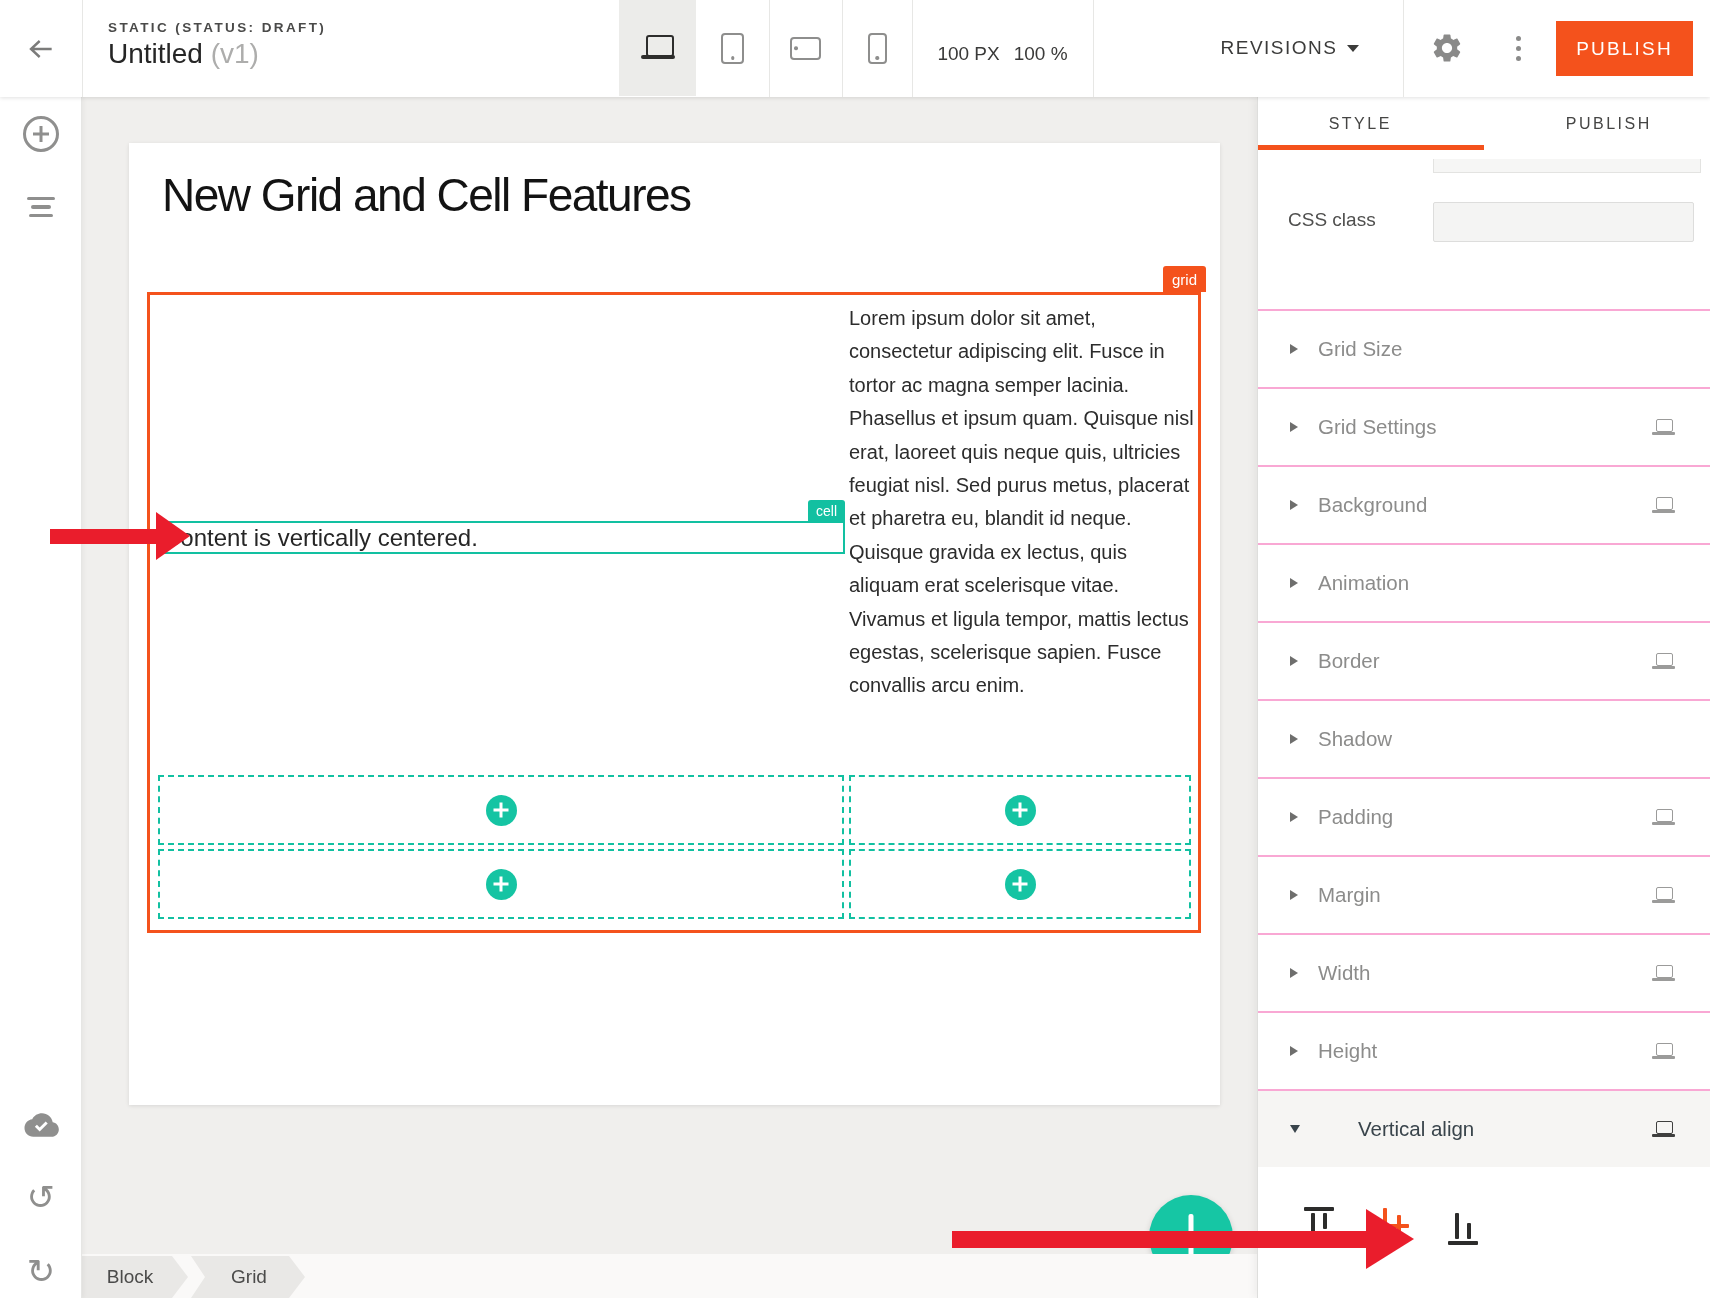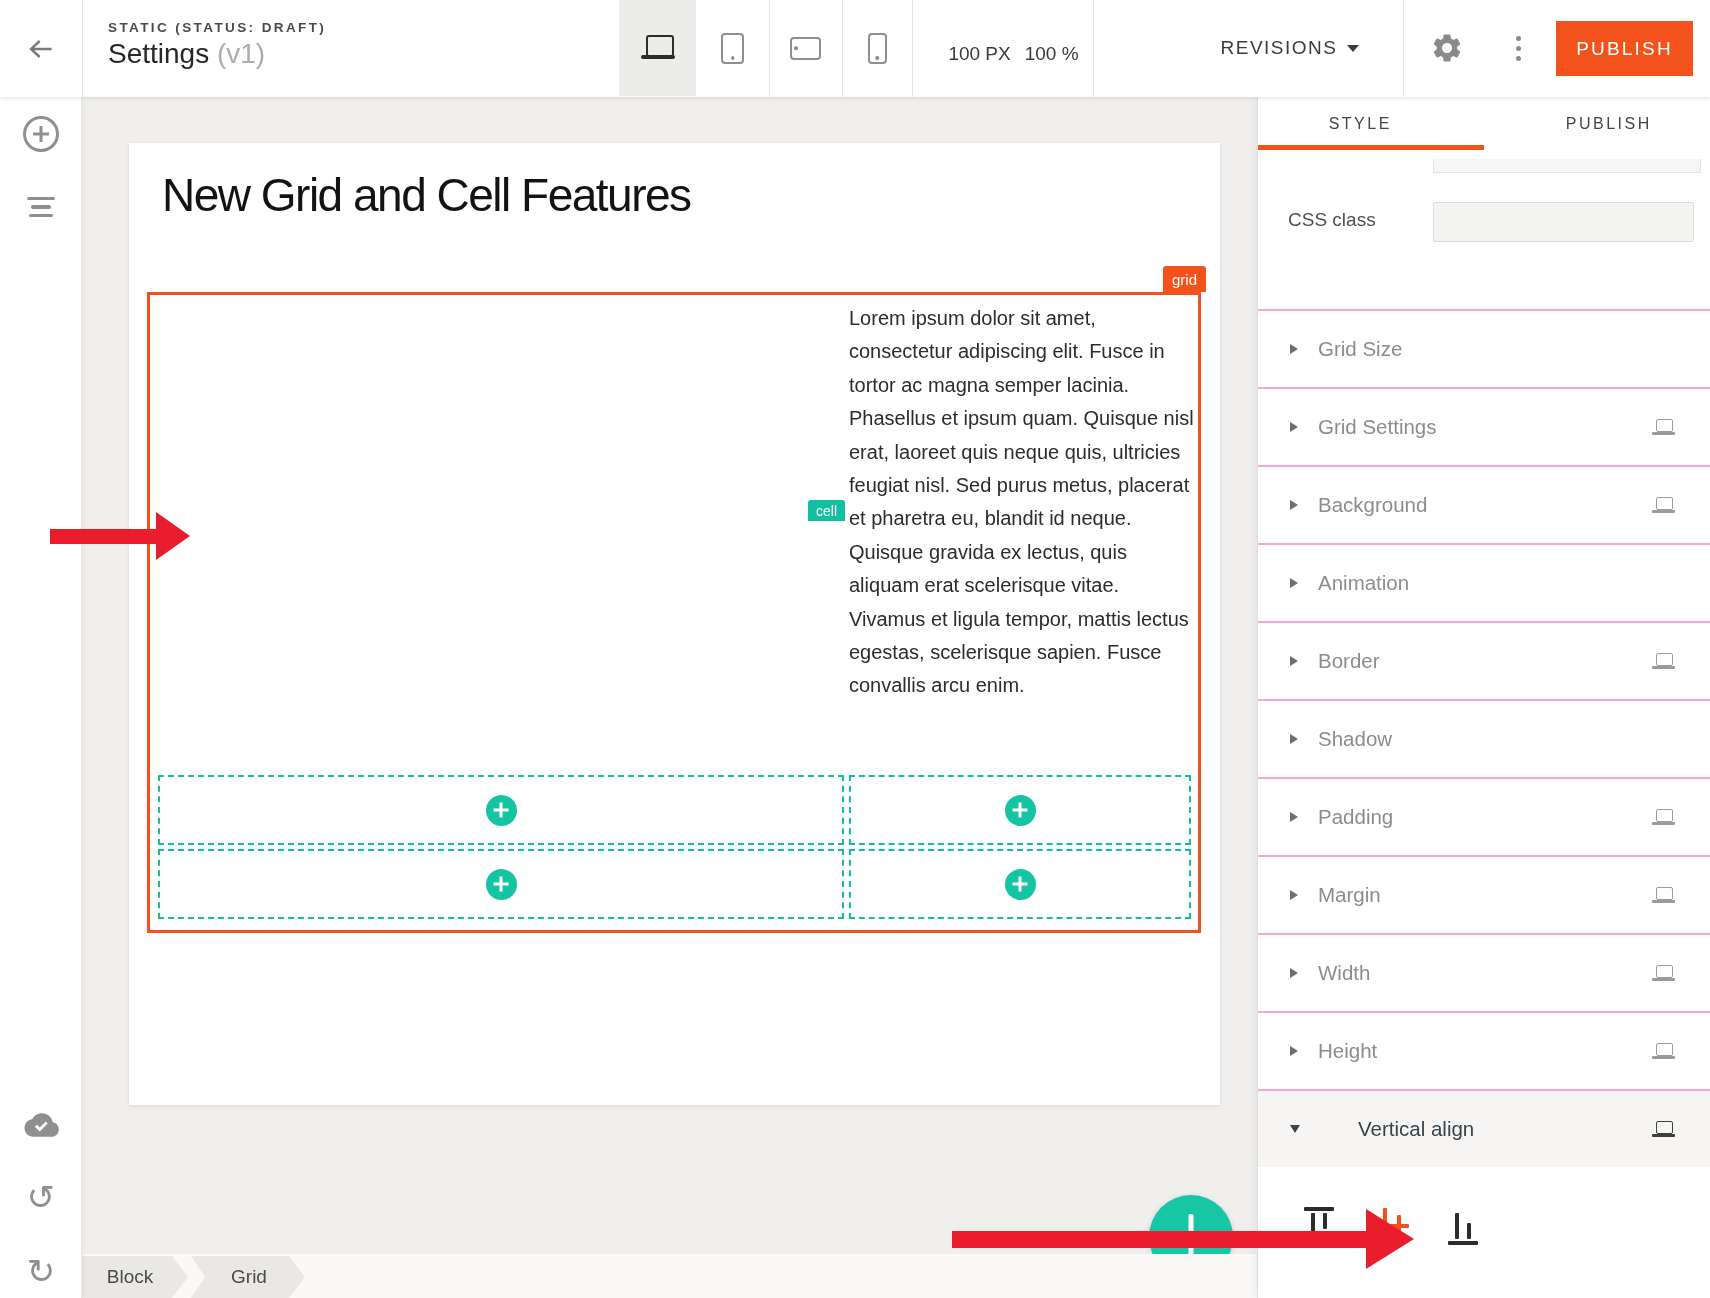--- a/index.html
+++ b/index.html
@@ -11,21 +11,21 @@
           box-shadow:0 1px 4px rgba(0,0,0,.12);z-index:80;}
   .tb-divider{position:absolute;top:0;width:1px;height:97px;background:#e7e7e5;}
   .back-btn{position:absolute;left:0;top:0;width:82px;height:97px;display:flex;align-items:center;justify-content:center;cursor:pointer;}
   .title-block{position:absolute;left:108px;top:20px;}
   .doc-status{font-size:13.5px;letter-spacing:2.4px;color:#4a4a49;font-weight:bold;}
   .doc-title{font-size:28px;color:#262626;margin-top:3px;}
   .doc-version{color:#adadac;}
   .dev-cell{position:absolute;top:0;height:96px;display:flex;align-items:center;justify-content:center;cursor:pointer;}
   .dev-cell.active{background:#ececea;}
   .zoom-info{position:absolute;left:912px;top:0;width:181px;height:108px;display:flex;align-items:center;justify-content:center;gap:14px;
-             font-size:19px;color:#3a3a39;margin-left:11px;}
+             font-size:19px;color:#3a3a39;}
   .revisions{position:absolute;left:1165px;top:0;width:250px;height:96px;display:flex;align-items:center;justify-content:center;gap:10px;
              font-size:19px;letter-spacing:1.5px;color:#3b3b3a;cursor:pointer;}
   .caret-down-sm{width:0;height:0;border-left:6px solid transparent;border-right:6px solid transparent;border-top:7px solid #3b3b3a;}
   .gear-btn{position:absolute;left:1427px;top:0;width:40px;height:96px;display:flex;align-items:center;justify-content:center;cursor:pointer;}
   .kebab-btn{position:absolute;left:1500px;top:0;width:36px;height:96px;display:flex;flex-direction:column;align-items:center;justify-content:center;gap:5px;cursor:pointer;}
   .kebab-btn i{width:5px;height:5px;border-radius:50%;background:#8a8a89;}
   .publish-btn{position:absolute;left:1556px;top:21px;width:137px;height:55px;background:#f4521c;border:none;border-radius:0;
                color:#fff;font-size:19px;letter-spacing:2.2px;cursor:pointer;}
 
   
@@ -142,21 +142,21 @@
     <div class="back-btn">
       <svg width="32" height="32" viewBox="0 0 24 24">
         <path d="M20 12H5 M11 18l-6.5-6L11 6" stroke="#7b7b7a" stroke-width="1.8" fill="none"></path>
       </svg>
     </div>
     <div class="tb-divider" style="left:82px"></div>
 
     <div class="title-block">
       <div class="doc-status">STATIC (STATUS: DRAFT)</div>
       <div class="doc-title">
-        <span>Settings</span>
+        <span>Untitled</span>
         <span class="doc-version">(v1)</span>
       </div>
     </div>
 
     <div class="dev-cell active" style="left:619px;width:77px">
       <span class="icon-laptop dark"></span>
     </div>
     <div class="dev-cell" style="left:696px;width:73px">
       <span class="icon-tablet"></span>
     </div>
@@ -220,20 +220,23 @@
     </div>
   </div>
 
   <div class="canvas-bg"></div>
   <div class="page"></div>
   <div class="page-heading">New Grid and Cell Features</div>
 
   <div class="grid-box"></div>
   <div class="grid-badge">grid</div>
 
+  <div class="cell-box">
+    <span class="cell-text">Content is vertically centered.</span>
+  </div>
   <div class="cell-badge">cell</div>
 
   <div class="lorem">Lorem ipsum dolor sit amet, consectetur adipiscing elit. Fusce in tortor ac magna semper lacinia. Phasellus et ipsum quam. Quisque nisl erat, laoreet quis neque quis, ultricies feugiat nisl. Sed purus metus, placerat et pharetra eu, blandit id neque. Quisque gravida ex lectus, quis aliquam erat scelerisque vitae. Vivamus et ligula tempor, mattis lectus egestas, scelerisque sapien. Fusce convallis arcu enim.</div>
 
   <div class="dashed-cell" style="left:158px;top:775px;width:686px;height:70px">
     <span class="add-btn"></span>
   </div>
   <div class="dashed-cell" style="left:849px;top:775px;width:342px;height:70px">
     <span class="add-btn"></span>
   </div>

